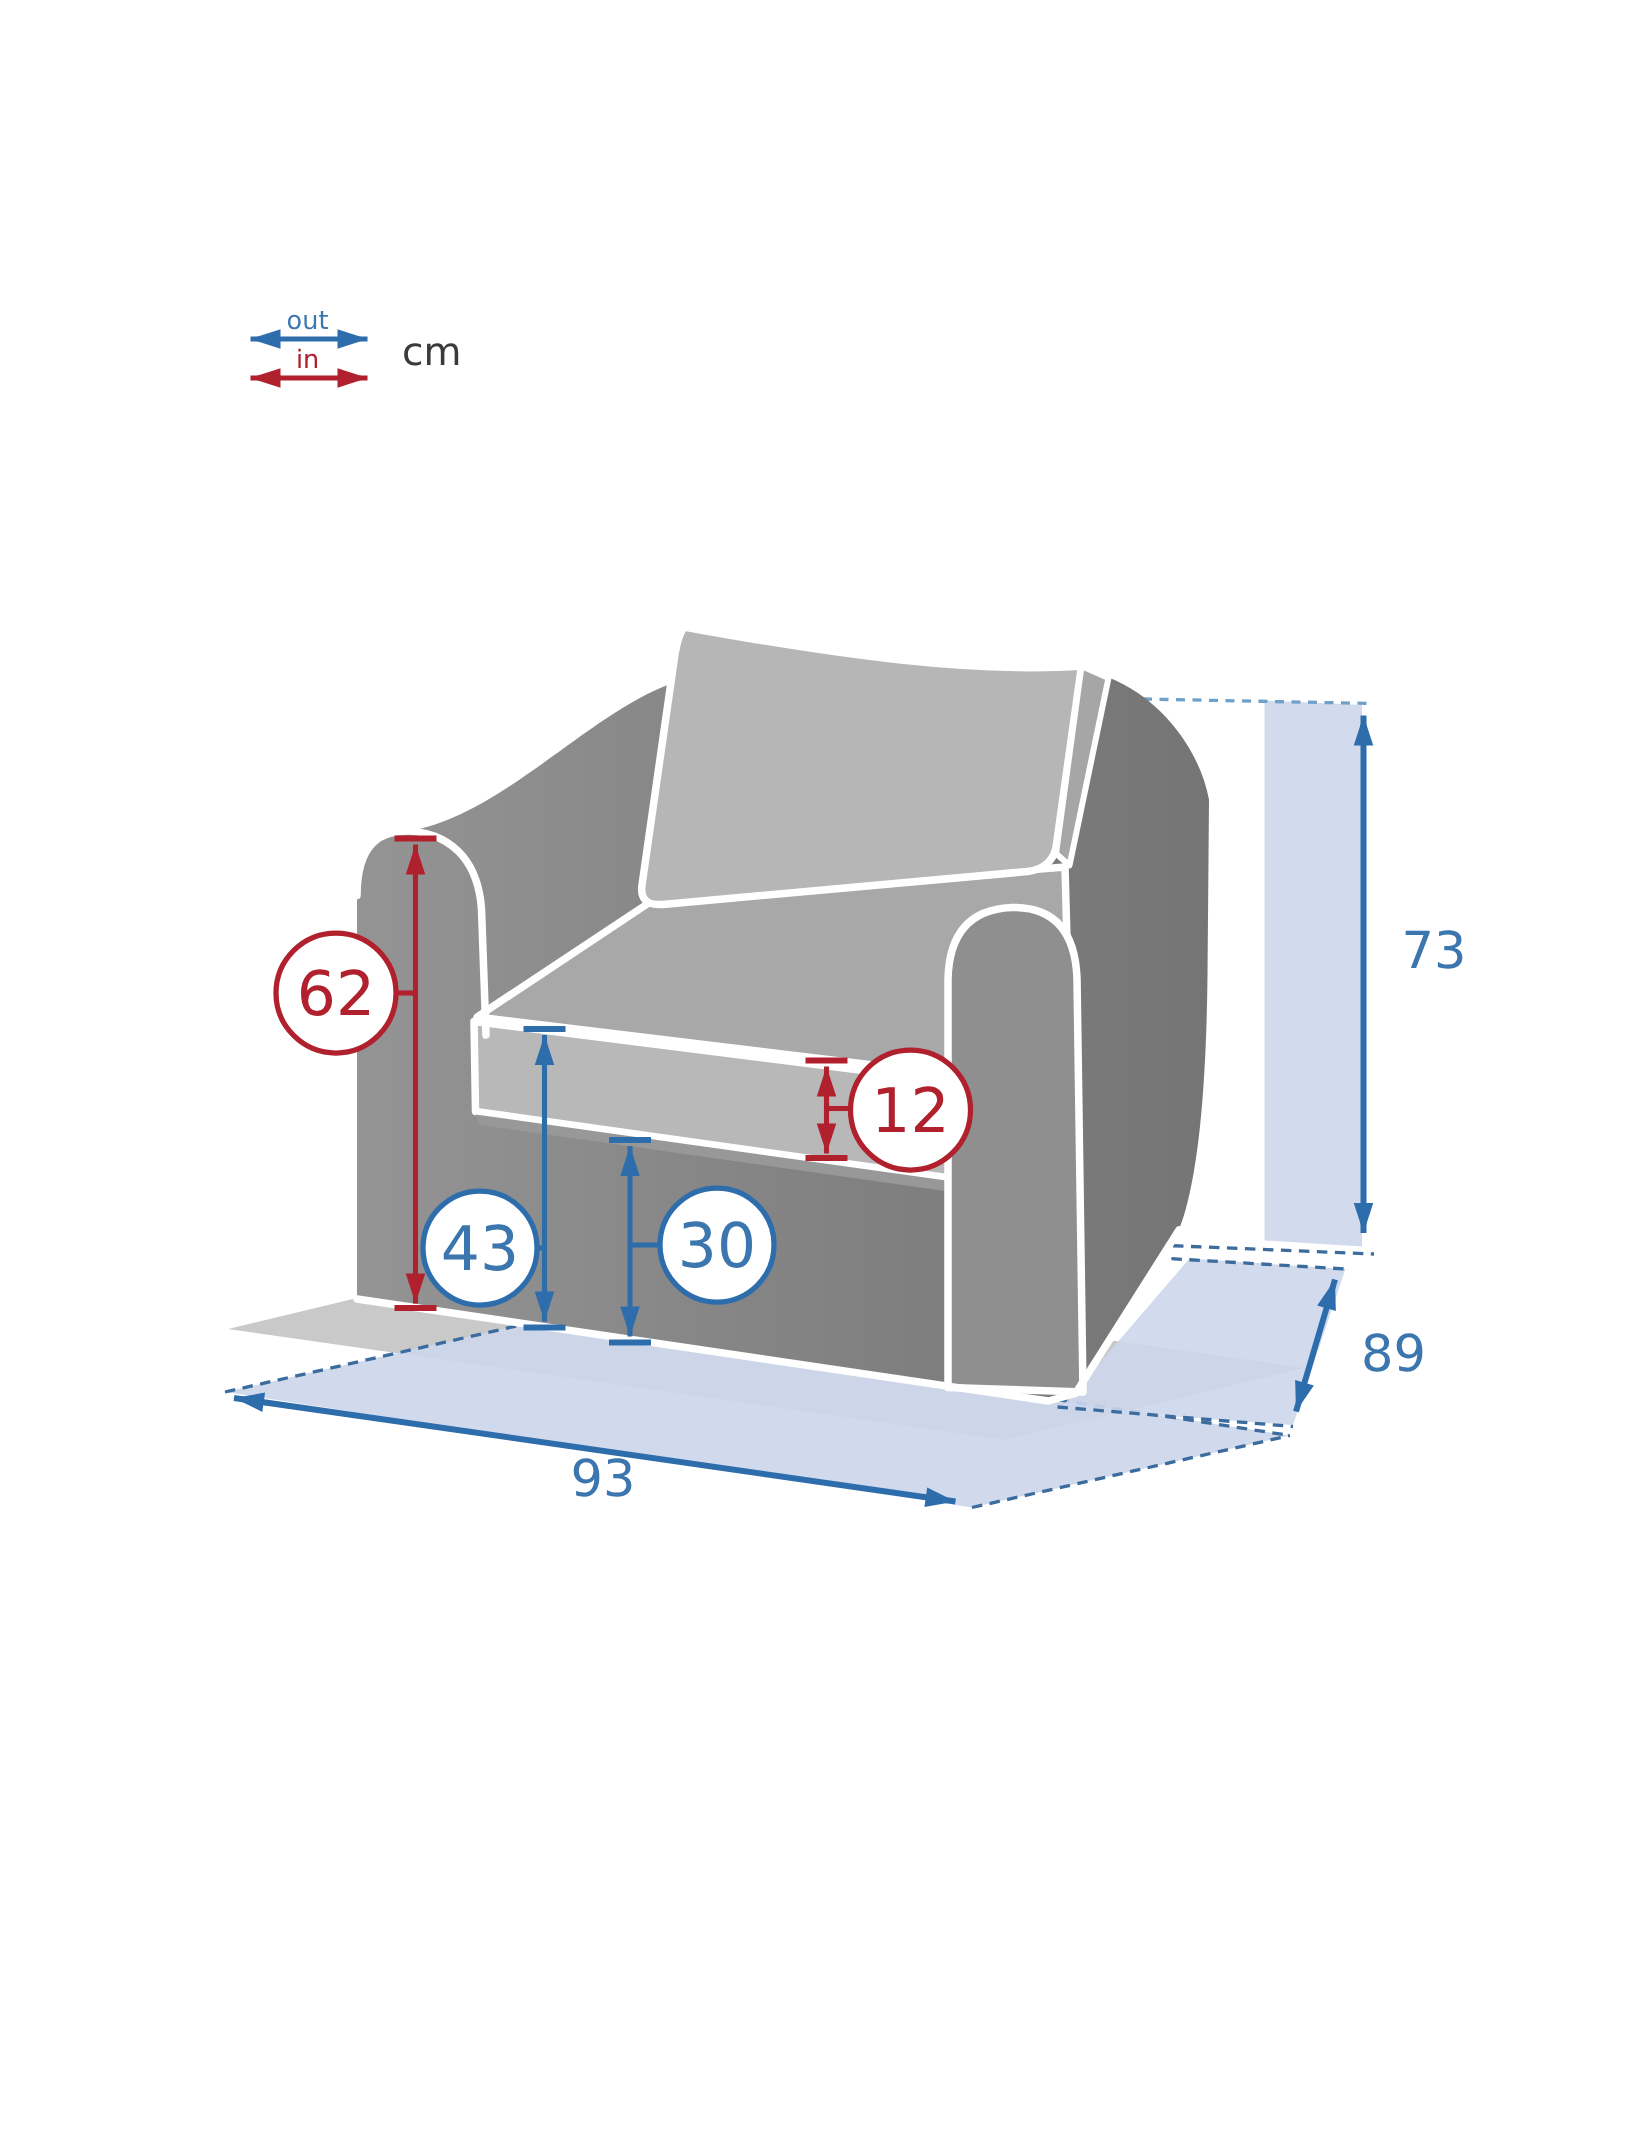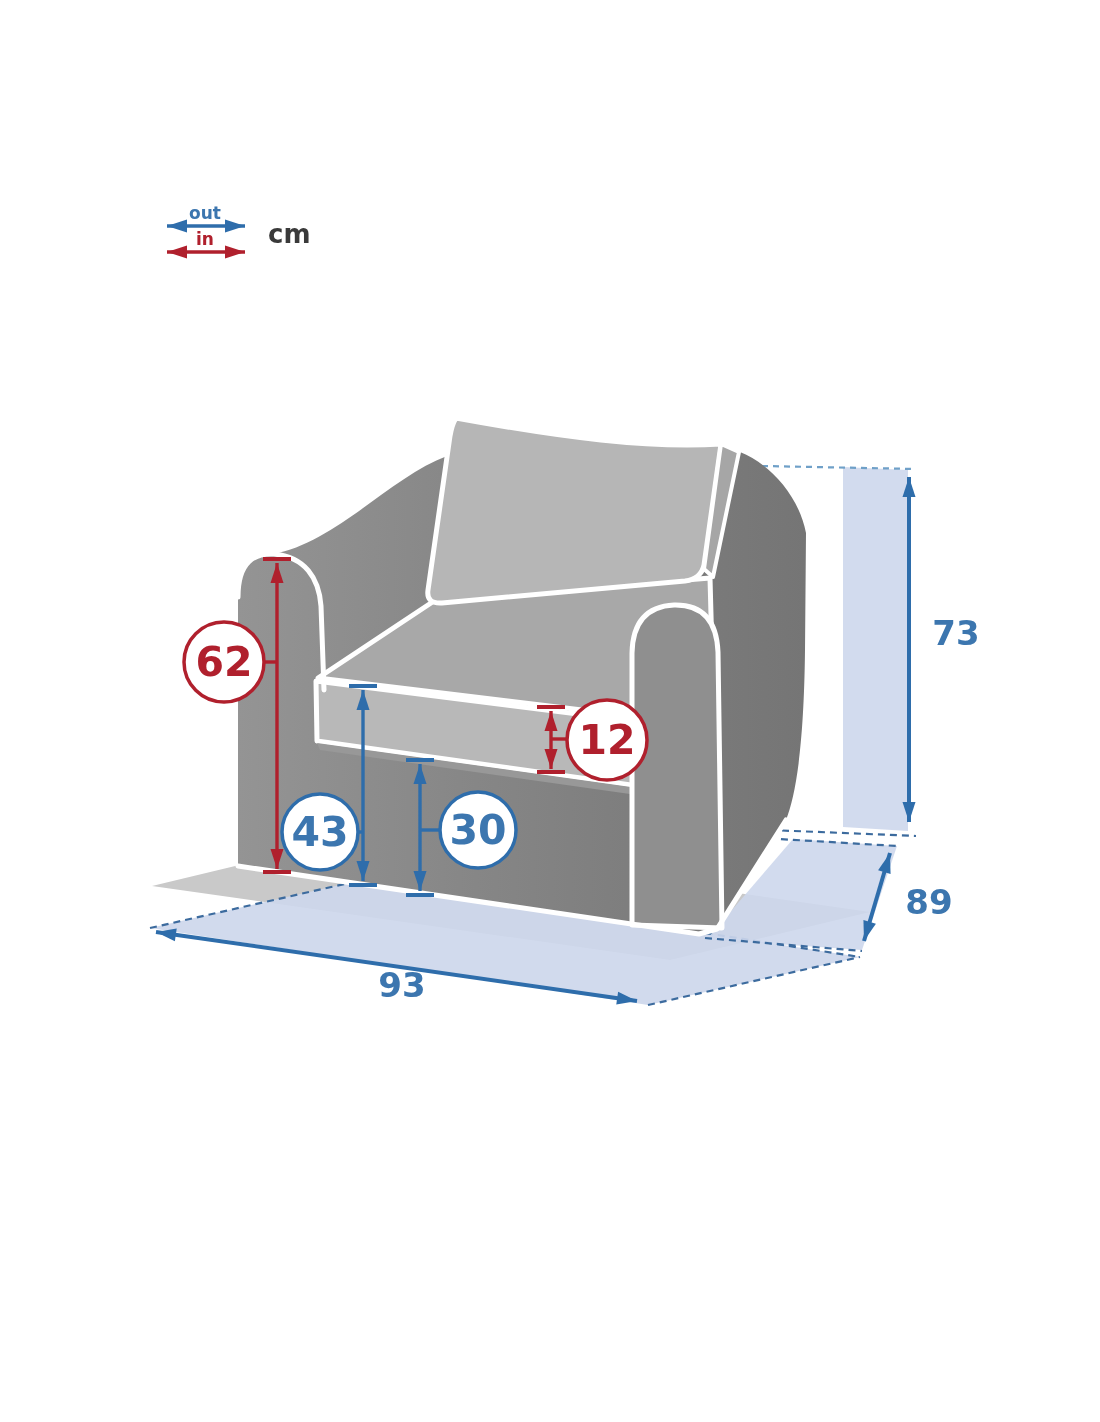--- a/index.html
+++ b/index.html
@@ -9,21 +9,20 @@
     --light-blue:#cdd7ec;
     --dash-blue:#3c6b9e;
     --dash-light:#6fa0c8;
     --floor-gray:#c9c9c9;
     --ink:#3a3a3a;
   }
   html,body{margin:0;padding:0;background:#ffffff;}
   .canvas{
     width:1100px;height:1026px;margin:0 auto;background:#fff;
     font-family:"DejaVu Sans","Liberation Sans",sans-serif;
-    font-weight:bold;
   }
   svg{display:block;}
   text{font-family:"DejaVu Sans","Liberation Sans",sans-serif;}
   .t-blue{fill:var(--blue-text);}
   .t-red{fill:var(--red);}
   .t-ink{fill:var(--ink);}
   .t-sm{font-size:17px;}
   .t-cm{font-size:26px;}
   .t-dim{font-size:34px;}
   .t-circ{font-size:41px;}

